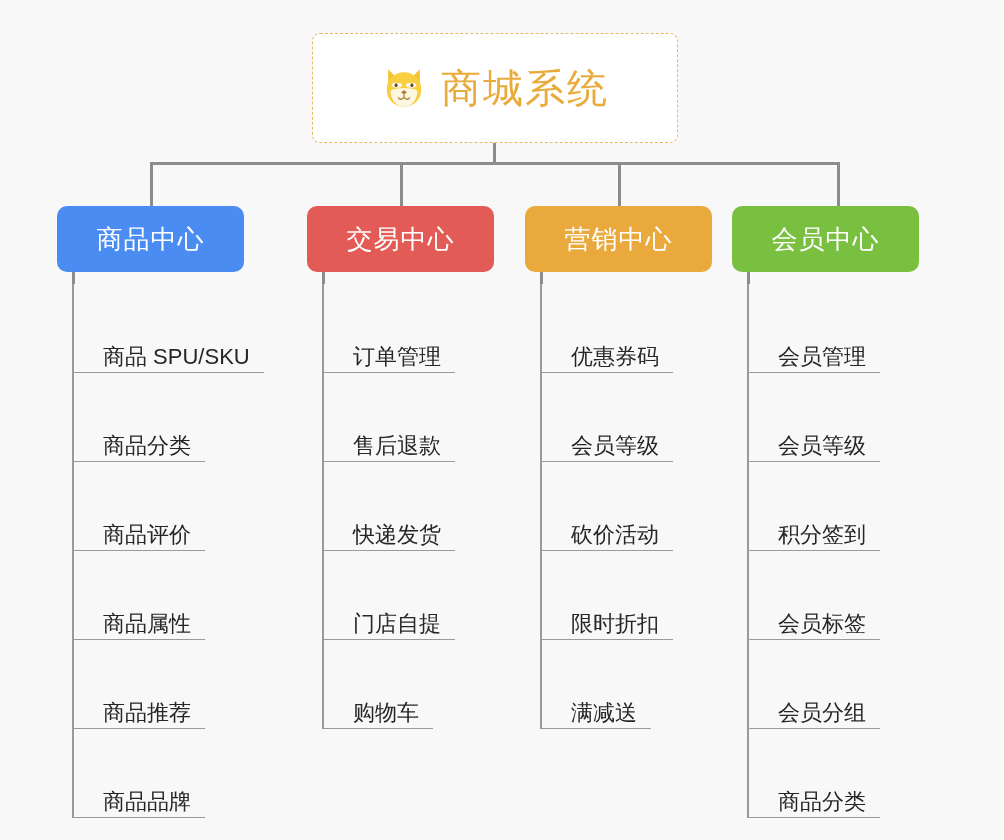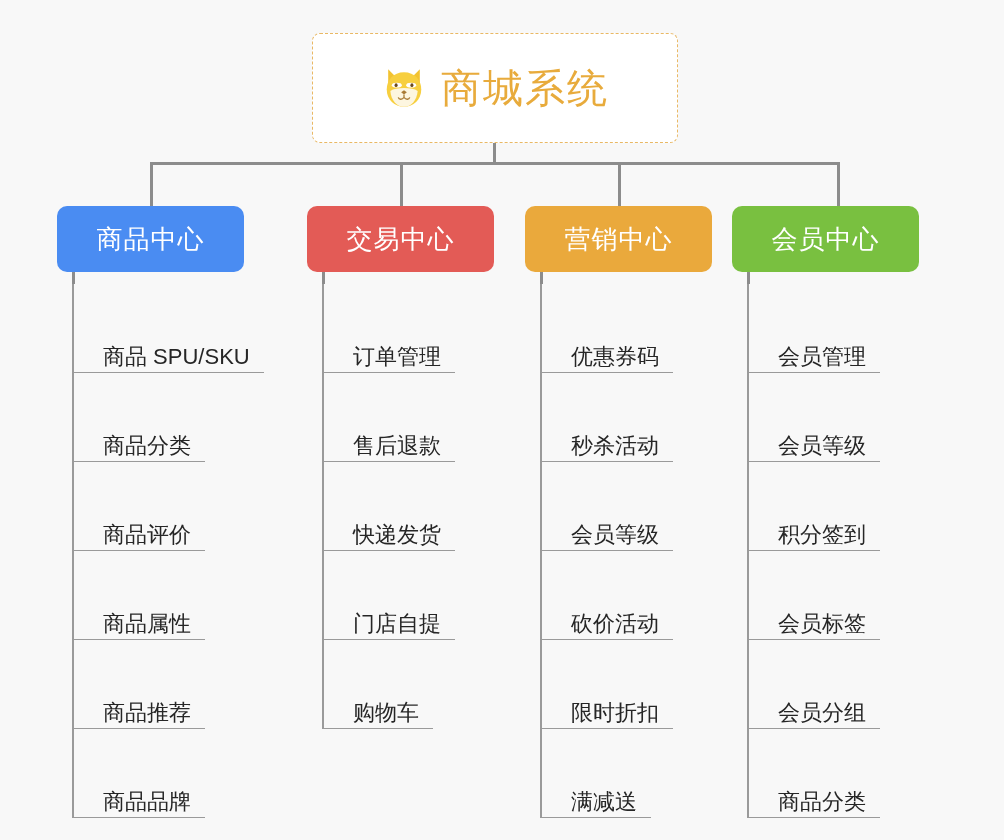--- a/index.html
+++ b/index.html
@@ -254,24 +254,20 @@
       <span>营销中心</span>
     </div>
     <div class="cat-stem"></div>
     <div class="leaf-rail">
       <div class="rail-line"></div>
       <div class="leaf">
           <span class="leaf-label">优惠券码</span>
           <span class="leaf-underline" style="width: 132px;"></span>
         </div>
       <div class="leaf">
-          <span class="leaf-label">秒杀活动</span>
-          <span class="leaf-underline" style="width: 132px;"></span>
-        </div>
-      <div class="leaf">
           <span class="leaf-label">会员等级</span>
           <span class="leaf-underline" style="width: 132px;"></span>
         </div>
       <div class="leaf">
           <span class="leaf-label">砍价活动</span>
           <span class="leaf-underline" style="width: 132px;"></span>
         </div>
       <div class="leaf">
           <span class="leaf-label">限时折扣</span>
           <span class="leaf-underline" style="width: 132px;"></span>

